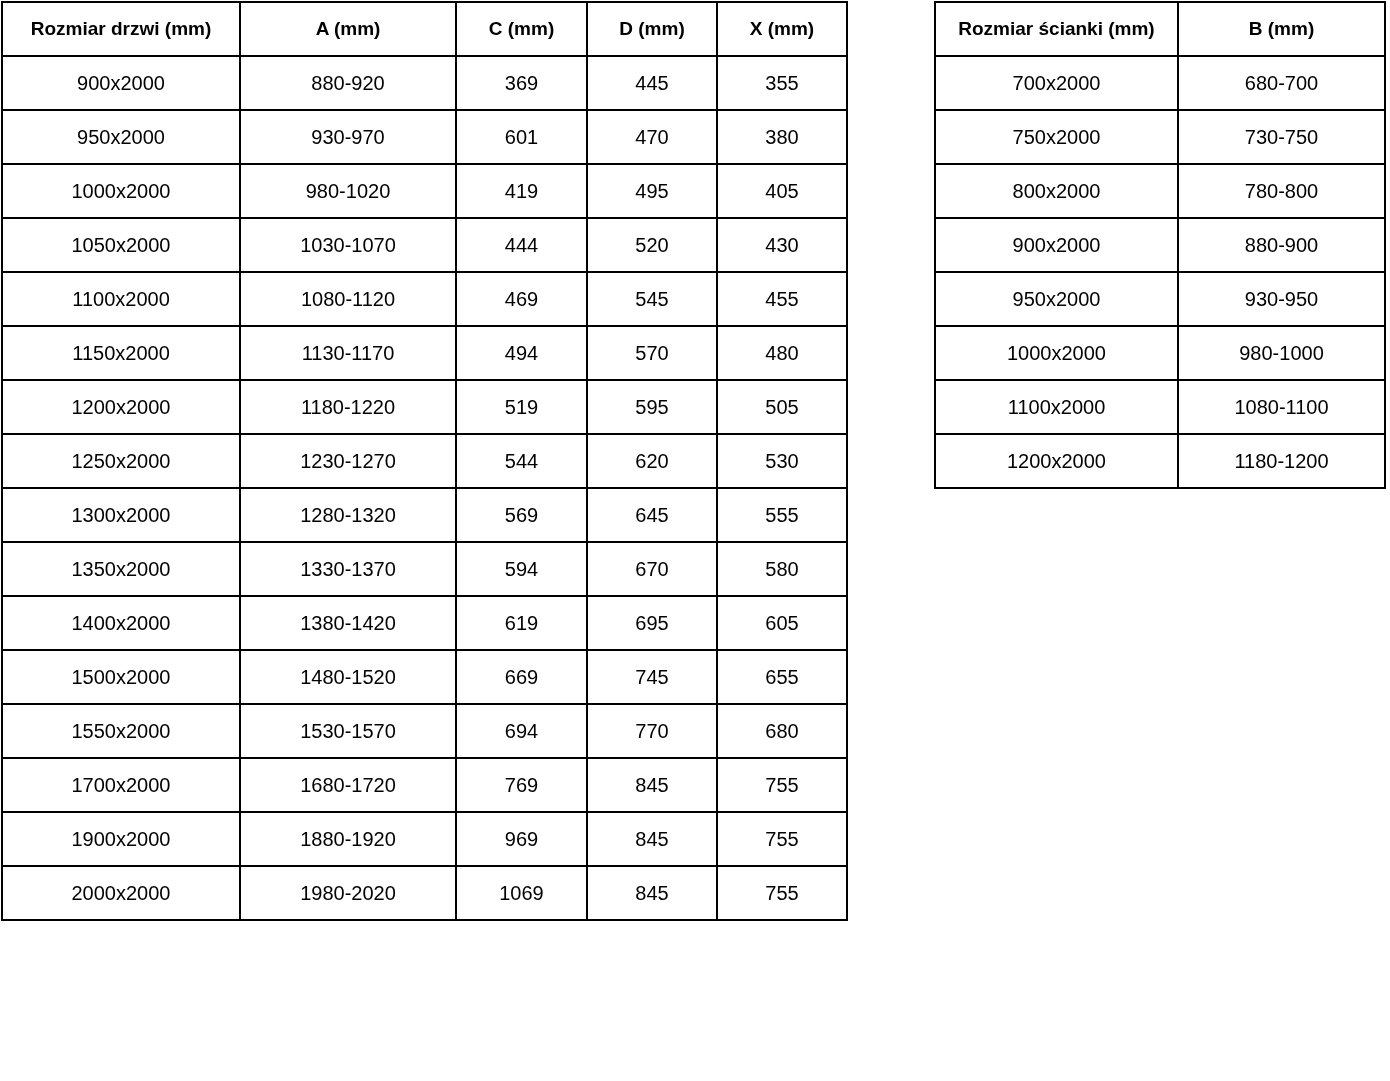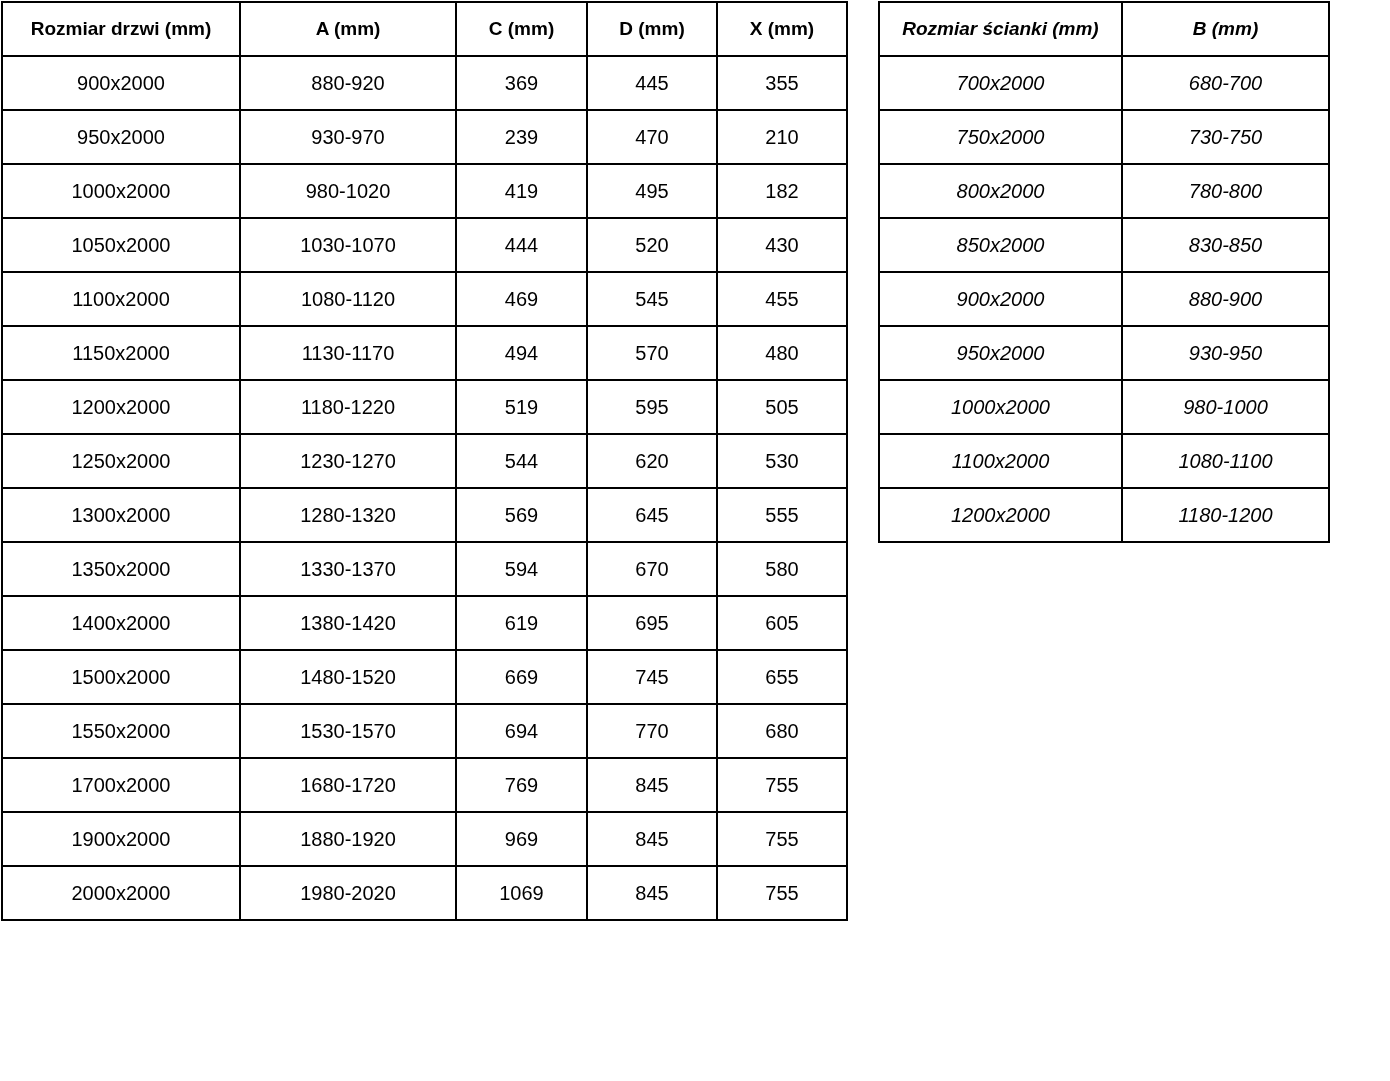--- a/index.html
+++ b/index.html
@@ -41,23 +41,22 @@
   }
   table.spec-table td {
     font-weight: normal;
     font-size: 20px;
   }
   #door-table {
     left: 1px;
     width: 845px;
   }
   #wall-table {
-    left: 878px;
+    left: 934px;
     width: 450px;
-    font-style: italic;
   }
 </style>
 </head>
 <body>
 
 <div class="canvas">
 
   <table id="door-table" class="spec-table">
     <colgroup>
       <col style="width:238px">
@@ -79,30 +78,30 @@
         <tr>
           <td>900x2000</td>
           <td>880-920</td>
           <td>369</td>
           <td>445</td>
           <td>355</td>
         </tr>
         <tr>
           <td>950x2000</td>
           <td>930-970</td>
-          <td>239</td>
+          <td>601</td>
           <td>470</td>
-          <td>210</td>
+          <td>380</td>
         </tr>
         <tr>
           <td>1000x2000</td>
           <td>980-1020</td>
           <td>419</td>
           <td>495</td>
-          <td>182</td>
+          <td>405</td>
         </tr>
         <tr>
           <td>1050x2000</td>
           <td>1030-1070</td>
           <td>444</td>
           <td>520</td>
           <td>430</td>
         </tr>
         <tr>
           <td>1100x2000</td>
@@ -209,24 +208,20 @@
         </tr>
         <tr>
           <td>750x2000</td>
           <td>730-750</td>
         </tr>
         <tr>
           <td>800x2000</td>
           <td>780-800</td>
         </tr>
         <tr>
-          <td>850x2000</td>
-          <td>830-850</td>
-        </tr>
-        <tr>
           <td>900x2000</td>
           <td>880-900</td>
         </tr>
         <tr>
           <td>950x2000</td>
           <td>930-950</td>
         </tr>
         <tr>
           <td>1000x2000</td>
           <td>980-1000</td>

